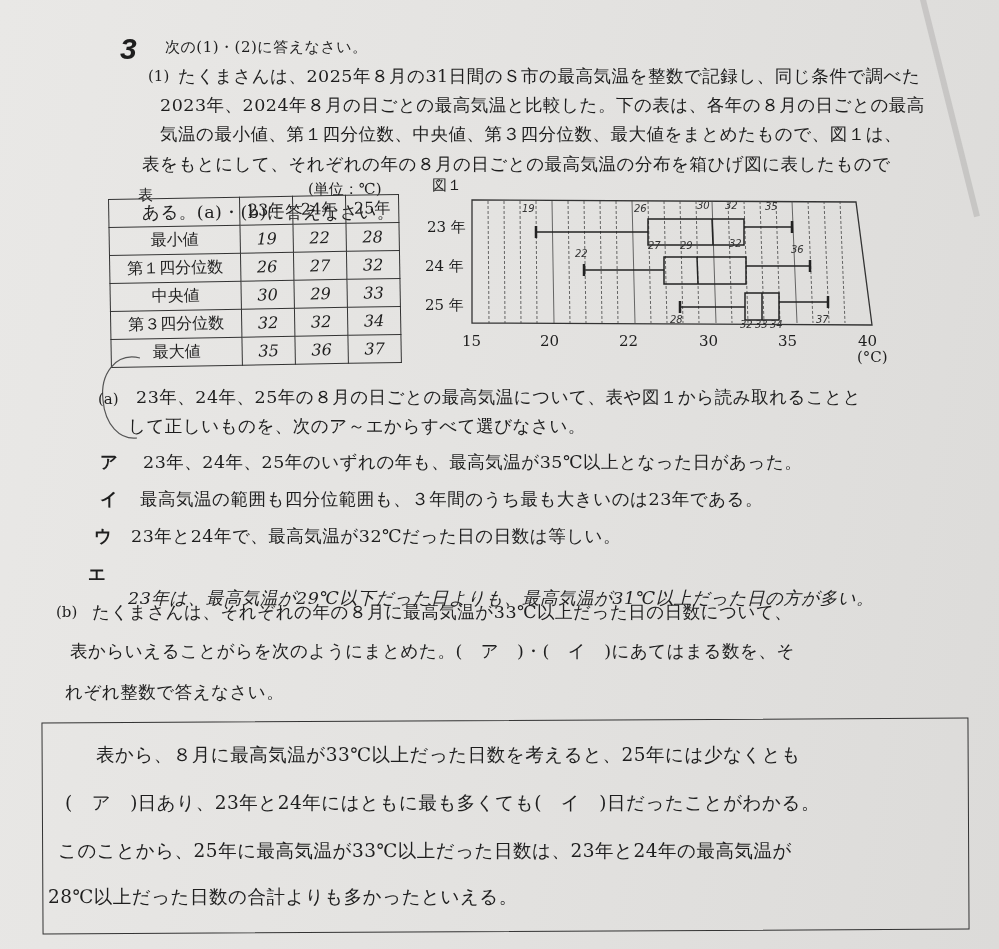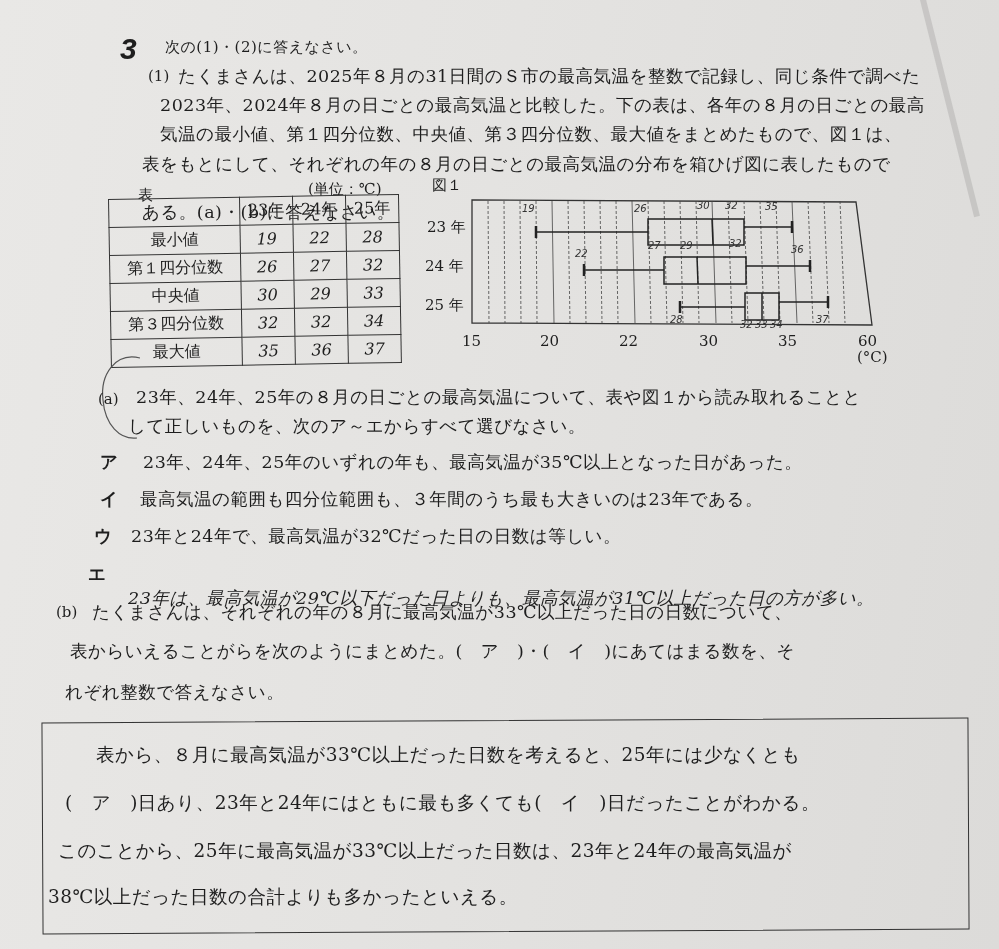--- a/index.html
+++ b/index.html
@@ -169,21 +169,21 @@
 <div class="abs hand" style="left:740px;top:319px;">32</div>
 <div class="abs hand" style="left:755px;top:319px;">33</div>
 <div class="abs hand" style="left:770px;top:319px;">34</div>
 <div class="abs hand" style="left:816px;top:314px;">37</div>
 
 <div class="abs small" style="left:462px;top:332px;">15</div>
 <div class="abs small" style="left:540px;top:332px;">20</div>
 <div class="abs small" style="left:619px;top:332px;">22</div>
 <div class="abs small" style="left:699px;top:332px;">30</div>
 <div class="abs small" style="left:778px;top:332px;">35</div>
-<div class="abs small" style="left:858px;top:332px;">60</div>
+<div class="abs small" style="left:858px;top:332px;">40</div>
 <div class="abs small" style="left:857px;top:348px;">(°C)</div>
 
 <div class="abs small" style="left:98px;top:390px;">(a)</div>
 <div class="abs t" style="left:136px;top:385px;">23年、24年、25年の８月の日ごとの最高気温について、表や図１から読み取れることと</div>
 <div class="abs t" style="left:128px;top:414px;">して正しいものを、次のア～エからすべて選びなさい。</div>
 
 <div class="abs t" style="left:100px;top:450px;font-weight:bold;">ア</div>
 <div class="abs t" style="left:143px;top:450px;">23年、24年、25年のいずれの年も、最高気温が35℃以上となった日があった。</div>
 <div class="abs t" style="left:100px;top:487px;font-weight:bold;">イ</div>
 <div class="abs t" style="left:140px;top:487px;">最高気温の範囲も四分位範囲も、３年間のうち最も大きいのは23年である。</div>
@@ -194,13 +194,13 @@
 
 <div class="abs small" style="left:56px;top:603px;">(b)</div>
 <div class="abs t" style="left:92px;top:600px;">たくまさんは、それぞれの年の８月に最高気温が33℃以上だった日の日数について、</div>
 <div class="abs t" style="left:70px;top:639px;">表からいえることがらを次のようにまとめた。(　ア　)・(　イ　)にあてはまる数を、そ</div>
 <div class="abs t" style="left:65px;top:680px;">れぞれ整数で答えなさい。</div>
 
 <div class="summary"></div>
 <div class="abs t" style="left:96px;top:742px;font-size:18.5px;">表から、８月に最高気温が33℃以上だった日数を考えると、25年には少なくとも</div>
 <div class="abs t" style="left:65px;top:790px;font-size:18.5px;">(　ア　)日あり、23年と24年にはともに最も多くても(　イ　)日だったことがわかる。</div>
 <div class="abs t" style="left:58px;top:838px;font-size:18.5px;">このことから、25年に最高気温が33℃以上だった日数は、23年と24年の最高気温が</div>
-<div class="abs t" style="left:48px;top:884px;font-size:18.5px;">38℃以上だった日数の合計よりも多かったといえる。</div>
+<div class="abs t" style="left:48px;top:884px;font-size:18.5px;">28℃以上だった日数の合計よりも多かったといえる。</div>
 
 </body></html>

